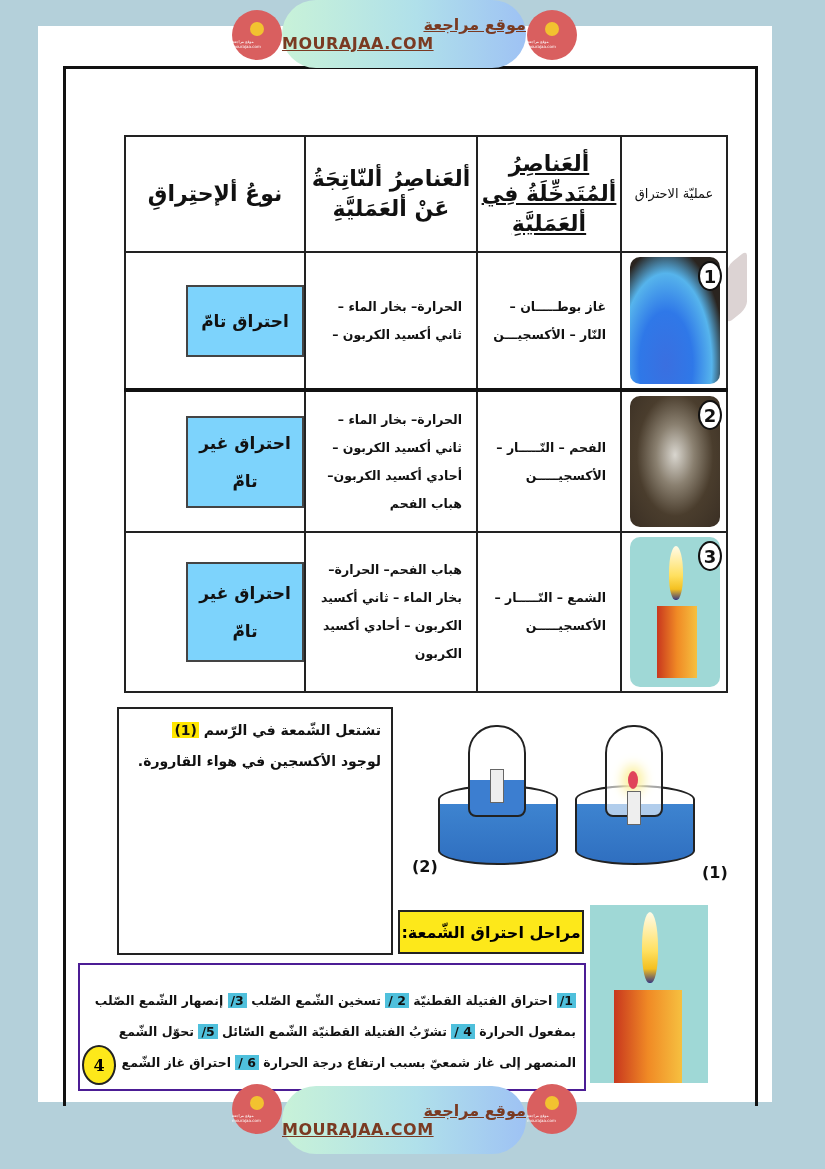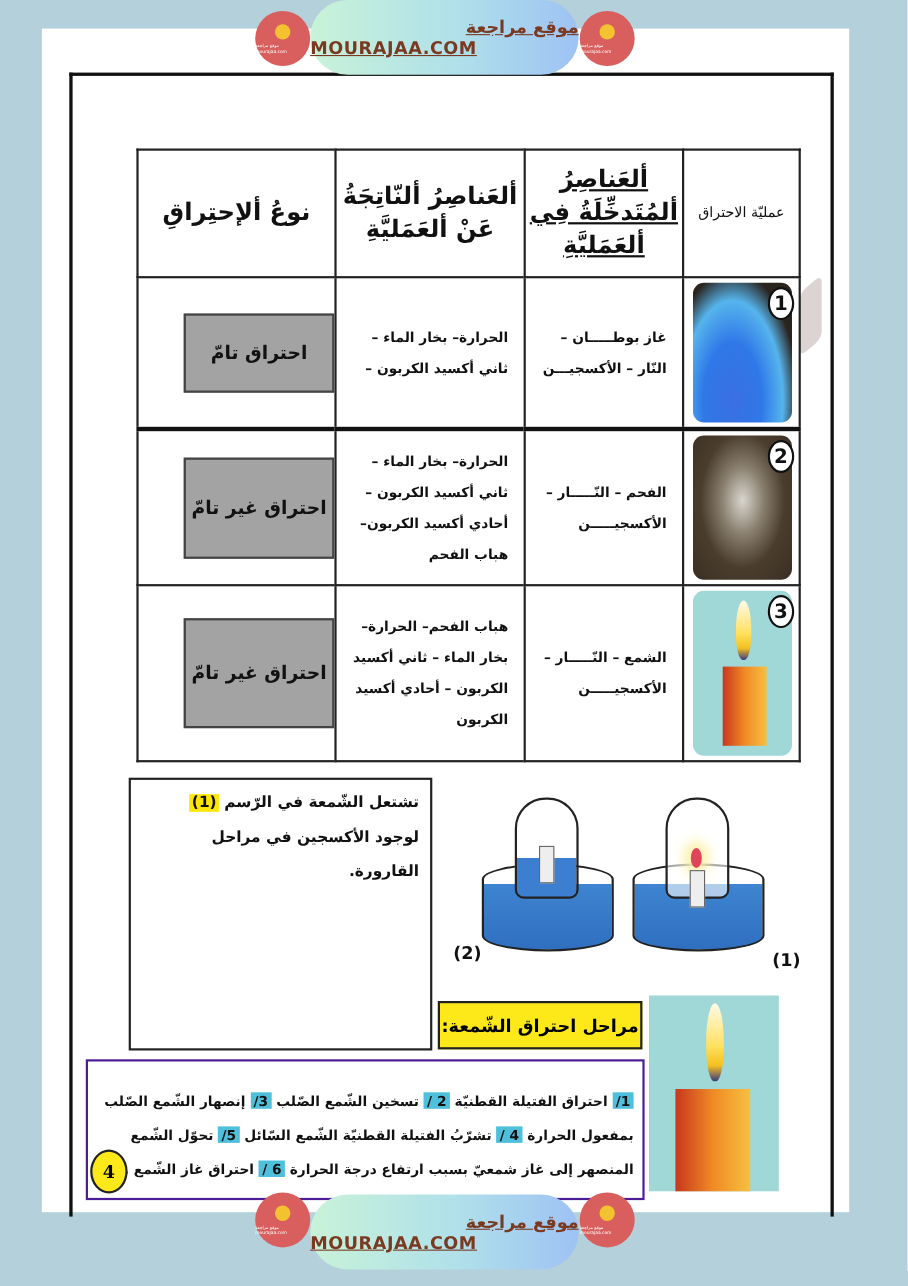--- a/index.html
+++ b/index.html
@@ -71,22 +71,22 @@
   .pic { position: absolute; left: 8px; right: 6px; top: 4px; bottom: 4px; border-radius: 10px; overflow: hidden; }
   .pic.flame-blue { background: radial-gradient(ellipse at 40% 85%, #3a6fe0 0%, #2f78e8 35%, #56b4ec 60%, #2a241f 78%); }
   .pic.charcoal { background: radial-gradient(ellipse at 50% 45%, #d9d6cf 0%, #8a8070 30%, #4a3d2d 60%, #3a2f24 100%); }
   .pic.candle-sm { background: #9fd8d6; }
   .cand-body { position: absolute; left: 30%; width: 44%; bottom: 6%; height: 48%; background: linear-gradient(90deg,#c8371e,#f08a25,#f6c040); }
   .cand-flame { position: absolute; left: 43%; width: 16%; top: 6%; height: 36%; border-radius: 50% 50% 45% 45%; background: linear-gradient(180deg,#fffbe8 0%,#ffe060 55%,#f4c020 80%,#3a3a80 100%); }
   .cell-text { font-size: 12.5px; line-height: 28px; padding: 0 14px; font-weight: bold; }
   td.type-cell { text-align: center; }
   .type-box {
     display: inline-flex; align-items: center; justify-content: center; flex-direction: column;
-    background: #a3a3a3; border: 2px solid #444; font-weight: bold; font-size: 17px; line-height: 38px;
-    width: 137px; text-align: center;
+    background: #7dd3fc; border: 2px solid #444; font-weight: bold; font-size: 17px; line-height: 38px;
+    width: 118px; text-align: center;
   }
 
   
   .explain {
     position: absolute; left: 117px; top: 707px; width: 276px; height: 248px;
     border: 2px solid #222; direction: rtl; padding: 6px 10px;
     font-weight: bold; font-size: 14px; line-height: 31px; color: #111; z-index: 2;
   }
   .explain p { margin-bottom: 3px; }
   .hl { background: #ffe600; padding: 0 2px; }
@@ -197,21 +197,21 @@
     <td>
           <div class="cell-text">هباب الفحم– الحرارة– بخار الماء – ثاني أكسيد الكربون – أحادي أكسيد الكربون</div>
         </td>
     <td class="type-cell"><div class="type-box" style="height:100px">احتراق غير تامّ</div></td>
   </tr>
 </tbody>
   </table>
 
 <div class="explain">
   <p>
-    <span>تشتعل الشّمعة في الرّسم </span><span class="hl">(1)</span><span> لوجود الأكسجين في مراحل القارورة.</span>
+    <span>تشتعل الشّمعة في الرّسم </span><span class="hl">(1)</span><span> لوجود الأكسجين في هواء القارورة.</span>
   </p>
 </div>
 
 <div class="experiment">
   <div class="jar-set s2">
     <div class="basin"></div>
     <div class="bell s2fill"></div>
     <div class="candle-stick" style="top:44px"></div>
   </div>
   <div class="jar-set s1">

